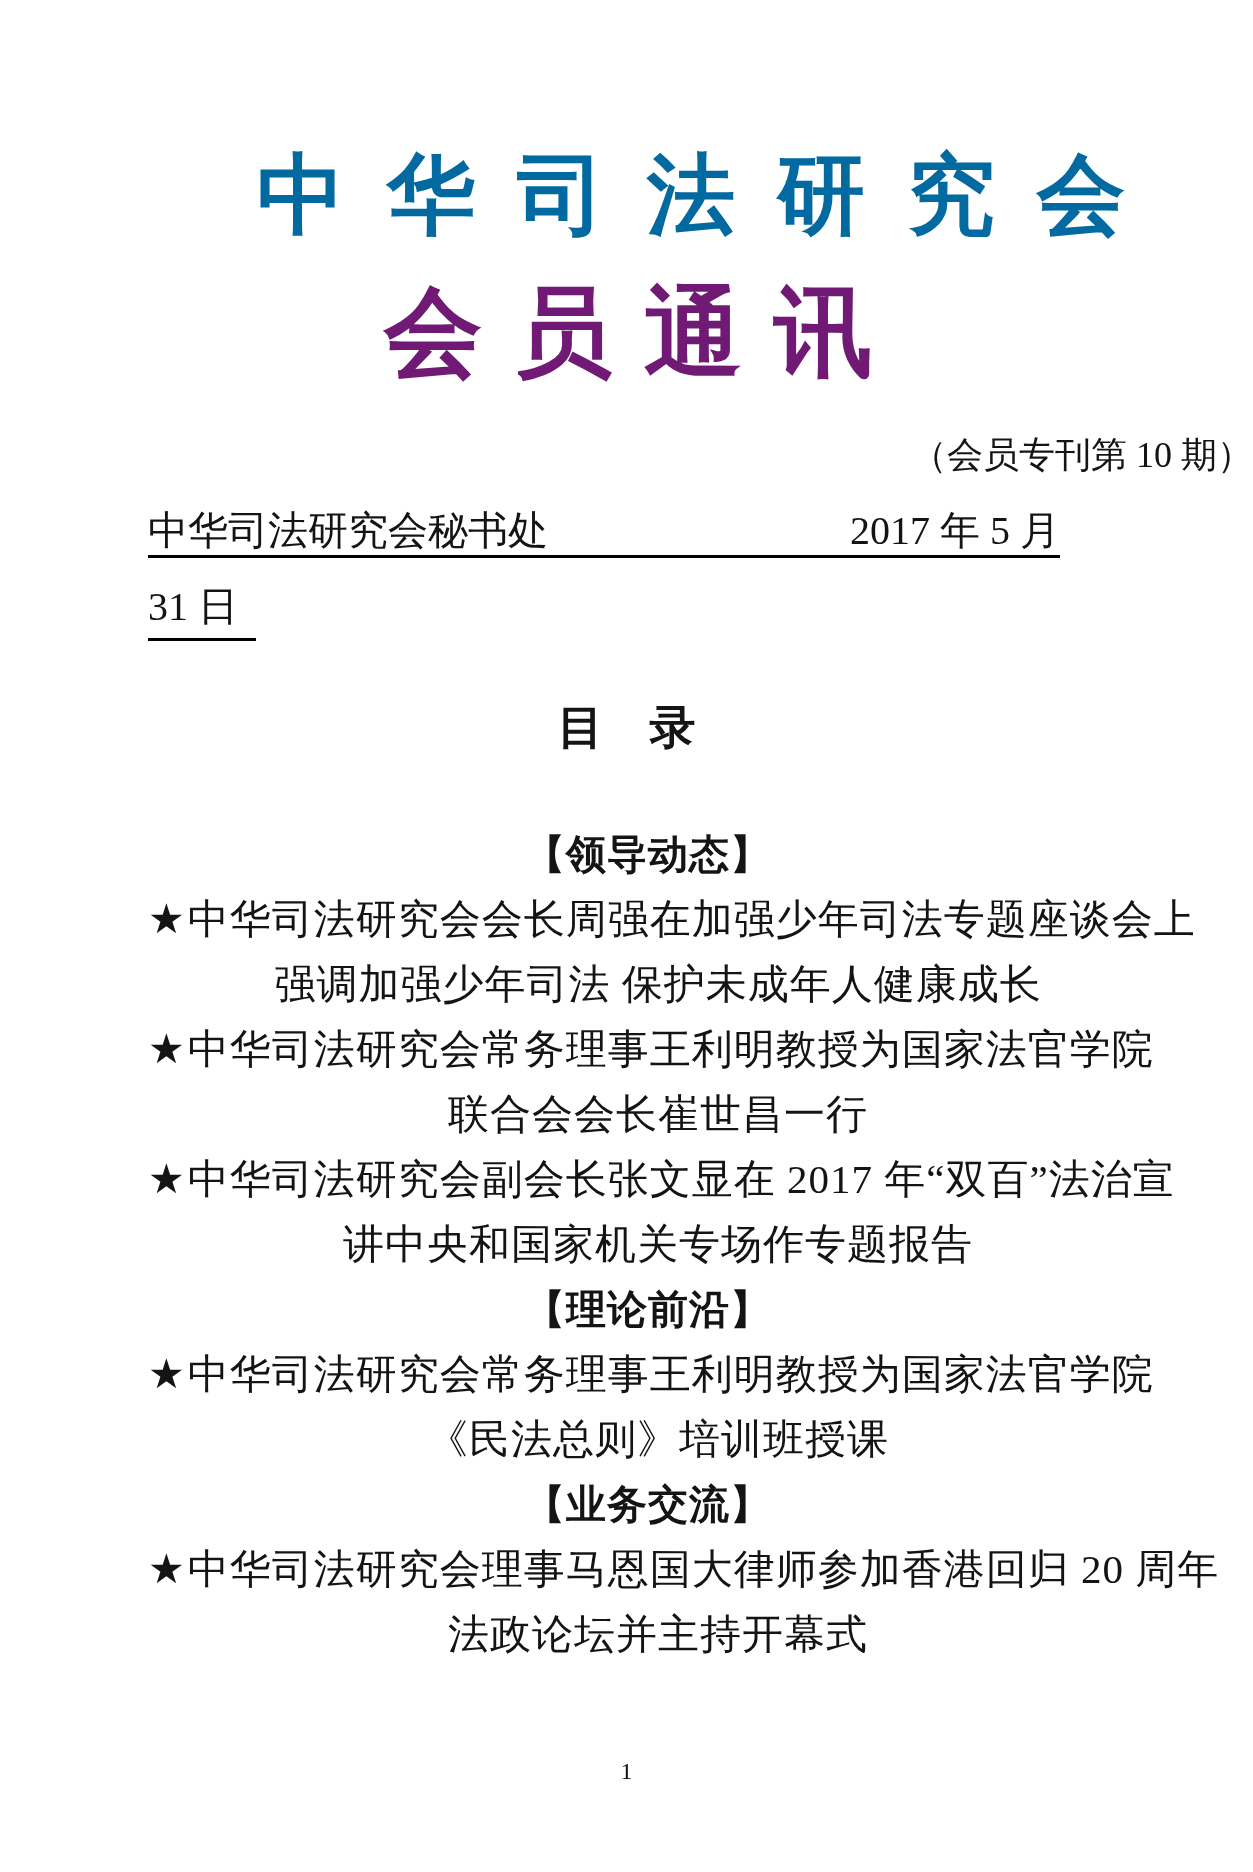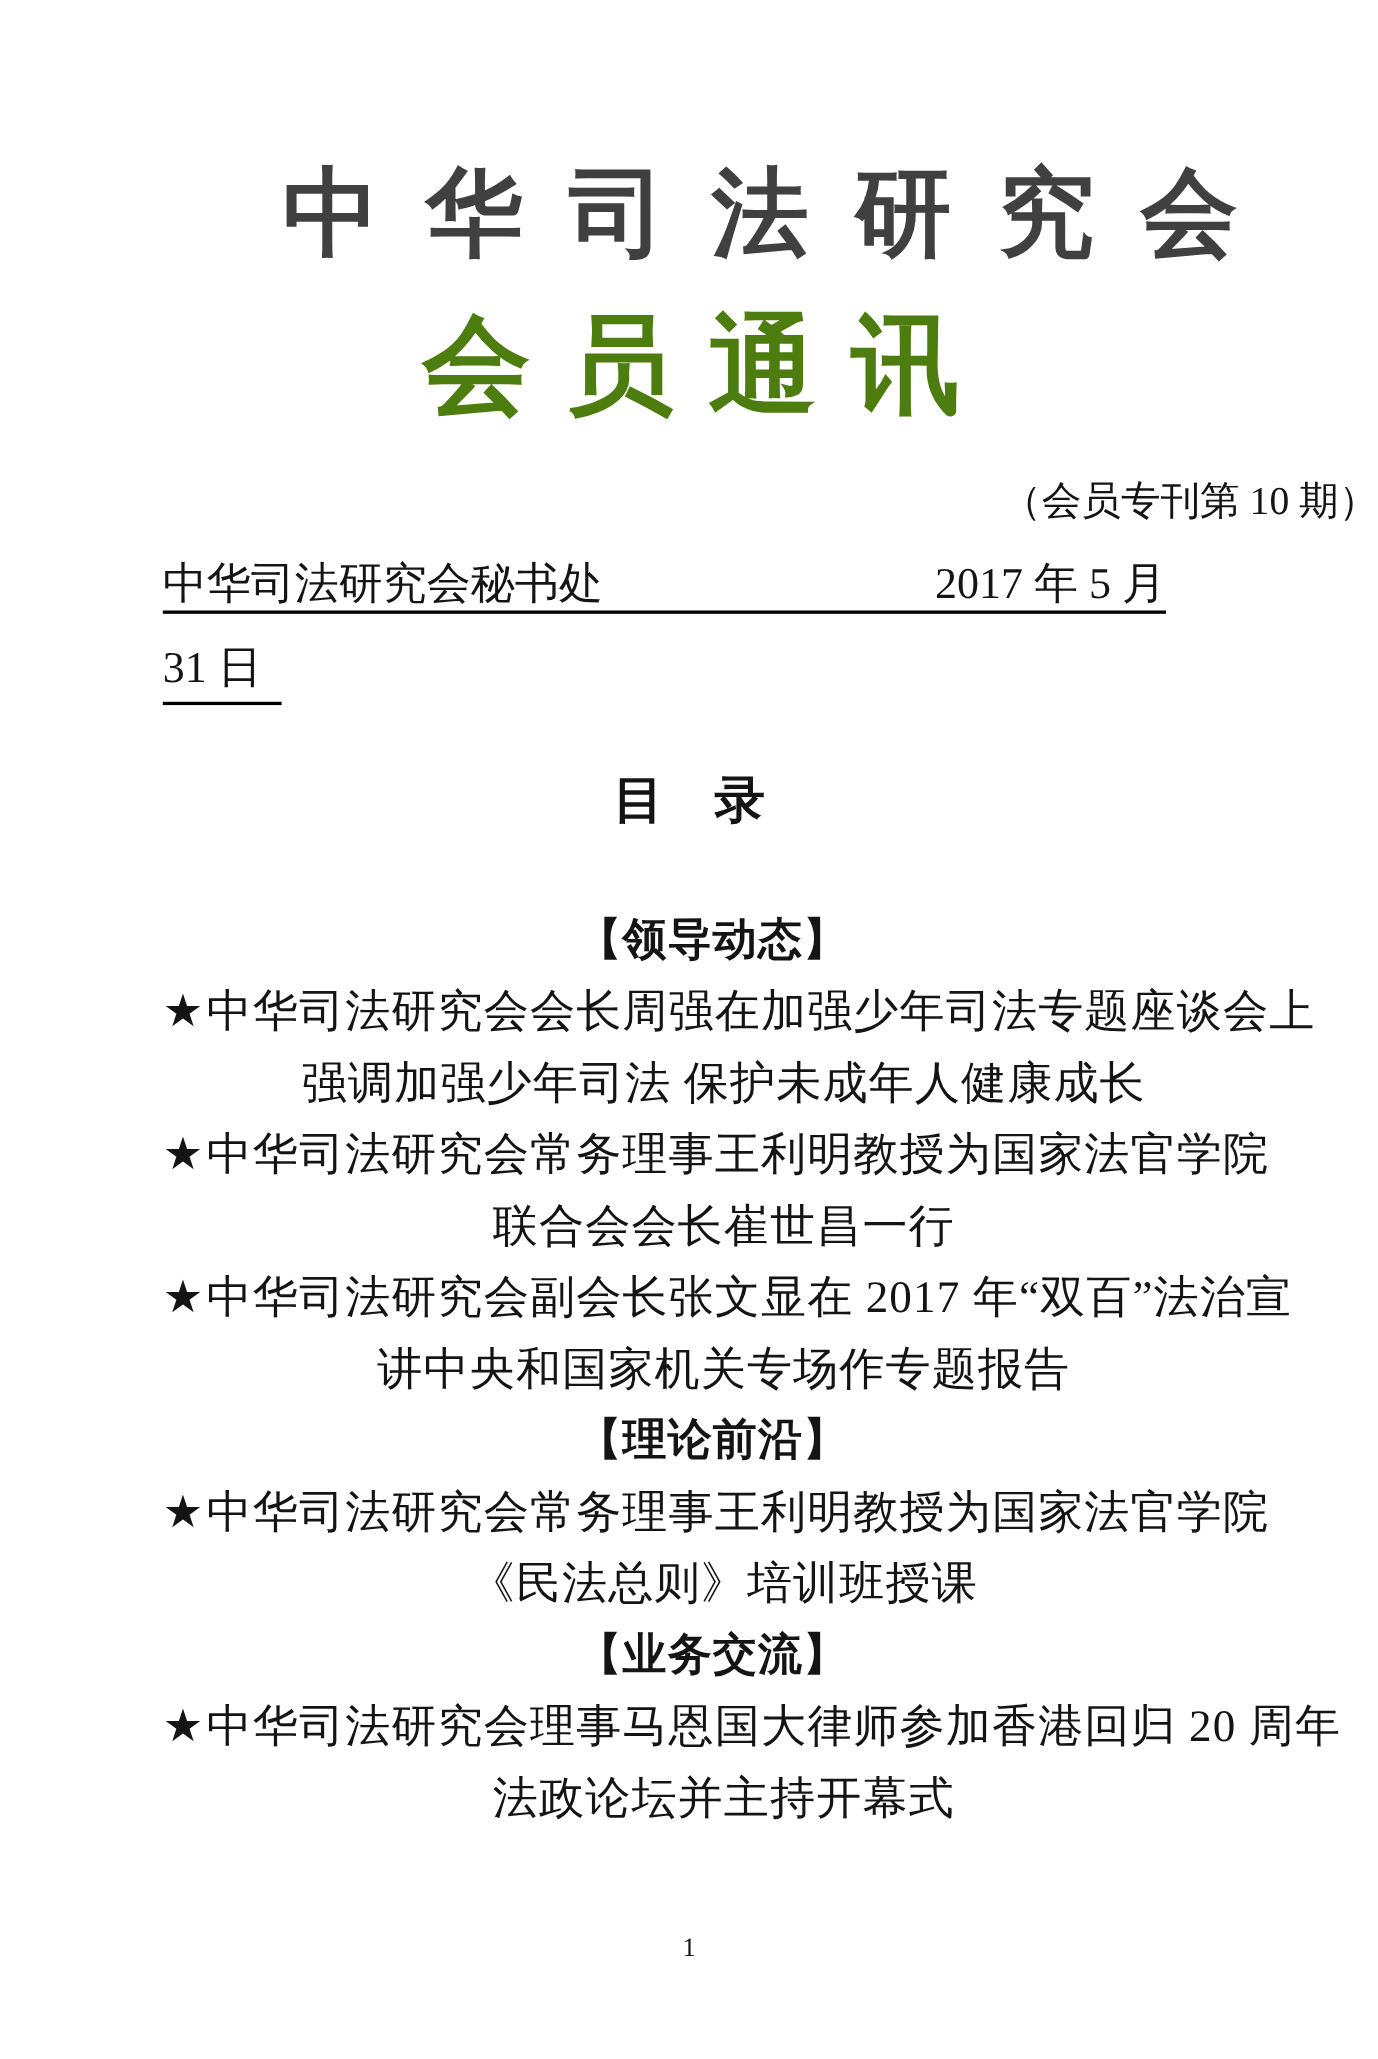--- a/index.html
+++ b/index.html
@@ -9,27 +9,27 @@
     margin:0 auto;
     background:#ffffff;
     color:#141414;
     font-family:"Liberation Serif","DejaVu Serif",serif;
     overflow:hidden;
   }
   .title-line1{
     position:absolute;top:150px;left:257px;
     font-size:88px;font-weight:bold;line-height:1.05;
     letter-spacing:42px;white-space:nowrap;
-    color:#404040;
+    color:#0369a1;
   }
   .title-line2{
     position:absolute;top:282px;left:384px;
     font-size:98px;font-weight:bold;line-height:1.05;
     letter-spacing:32px;white-space:nowrap;
-    color:#4d7c0f;
+    color:#701a75;
   }
   .subtitle{
     position:absolute;top:432px;left:0;width:100%;
     text-align:right;font-size:36px;line-height:1.3;
     white-space:nowrap;
   }
   .issuer-row{
     position:absolute;top:508px;left:148px;width:912px;
     display:flex;justify-content:space-between;align-items:baseline;
     font-size:40px;line-height:1.15;

